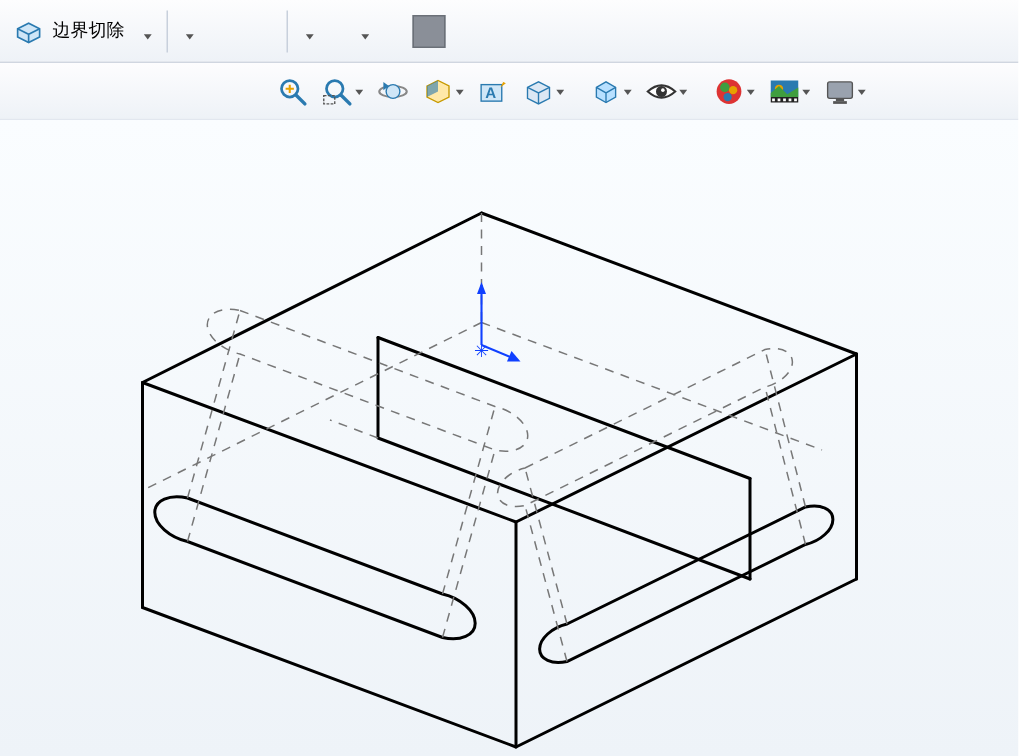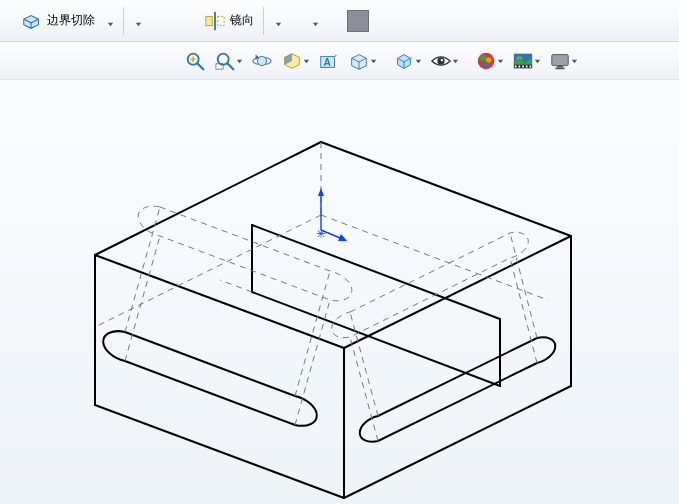--- a/index.html
+++ b/index.html
@@ -1,16 +1,16 @@
 <!DOCTYPE html>
 <html><head>
 <meta charset="utf-8">
 <style>
   html,body{margin:0;padding:0;width:679px;height:504px;font-family:"Microsoft YaHei","Segoe UI",Arial,sans-serif;font-size:12px;background:#fff;color:#000;overflow:hidden}
-  .toolbar-row{display:flex;align-items:center;height:42px;border-bottom:1px solid #d0d6e0;background:linear-gradient(#fdfdfe,#eef2f7);padding:0 16px;box-sizing:border-box}
+  .toolbar-row{display:flex;align-items:center;height:42px;border-bottom:1px solid #d0d6e0;background:linear-gradient(#fdfdfe,#eef2f7);padding:0 4px;box-sizing:border-box}
   .tool-btn{display:flex;align-items:center;height:34px;padding:0 4px;border:1px solid transparent;border-radius:3px;cursor:default}
   .tool-btn .drop{width:7px;height:7px;margin-left:2px;align-self:center}
   .sep{width:0;height:28px;border-left:1px solid #c8d0dc;margin:0 4px}
   .ico{width:22px;height:22px;display:inline-block}
   .viewbar{display:flex;align-items:center;height:38px;background:linear-gradient(#fdfdfe,#eef2f7);padding:0 4px 0 180px;box-sizing:border-box;border-bottom:1px solid #e2e7ef}
   .vbtn{display:flex;align-items:center;height:30px;padding:0 2px;border:1px solid transparent;border-radius:3px;cursor:default;margin:0 1px}
   .canvas{position:relative;width:679px;height:424px;background:linear-gradient(#fafdff,#eef3f8)}
   .lbl{margin-left:4px}
   .swatch{width:20px;height:20px;background:#8a8f98;border:1px solid #6b7078}
 </style>
@@ -38,30 +38,20 @@
 
   <div class="tool-btn">
       <span class="drop"><svg viewBox="0 0 8 8">
           <path d="M1 2 L4 6 L7 2 Z" fill="#555"></path>
         </svg></span>
     </div>
 
   <div style="width:52px"></div>
 
 
-  <div class="tool-btn">
-    <span class="ico">
-      <svg viewBox="0 0 24 24" width="22" height="22">
-          <rect x="11" y="2" width="2" height="20" fill="#2a7ab0"></rect>
-          <path d="M2 7 H9 V17 H2 Z" fill="#ffe9a8" stroke="#c79a00"></path>
-          <path d="M15 7 H22 V17 H15 Z" fill="none" stroke="#c79a00" stroke-dasharray="2 2"></path>
-        </svg>
-    </span>
-    <span class="lbl">镜向</span>
-  </div>
 
   <div class="sep"></div>
 
   <div class="tool-btn">
       <span class="drop"><svg viewBox="0 0 8 8">
           <path d="M1 2 L4 6 L7 2 Z" fill="#555"></path>
         </svg></span>
     </div>
   <div style="width:18px"></div>
   <div class="tool-btn">

